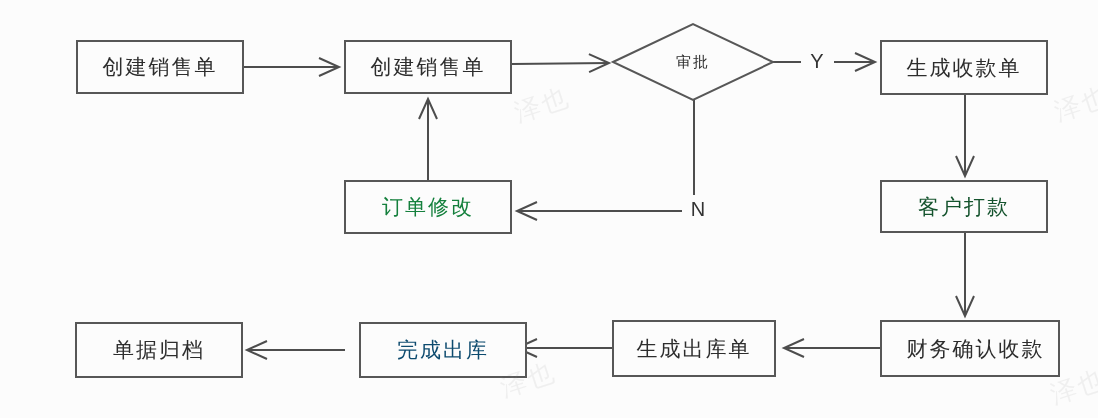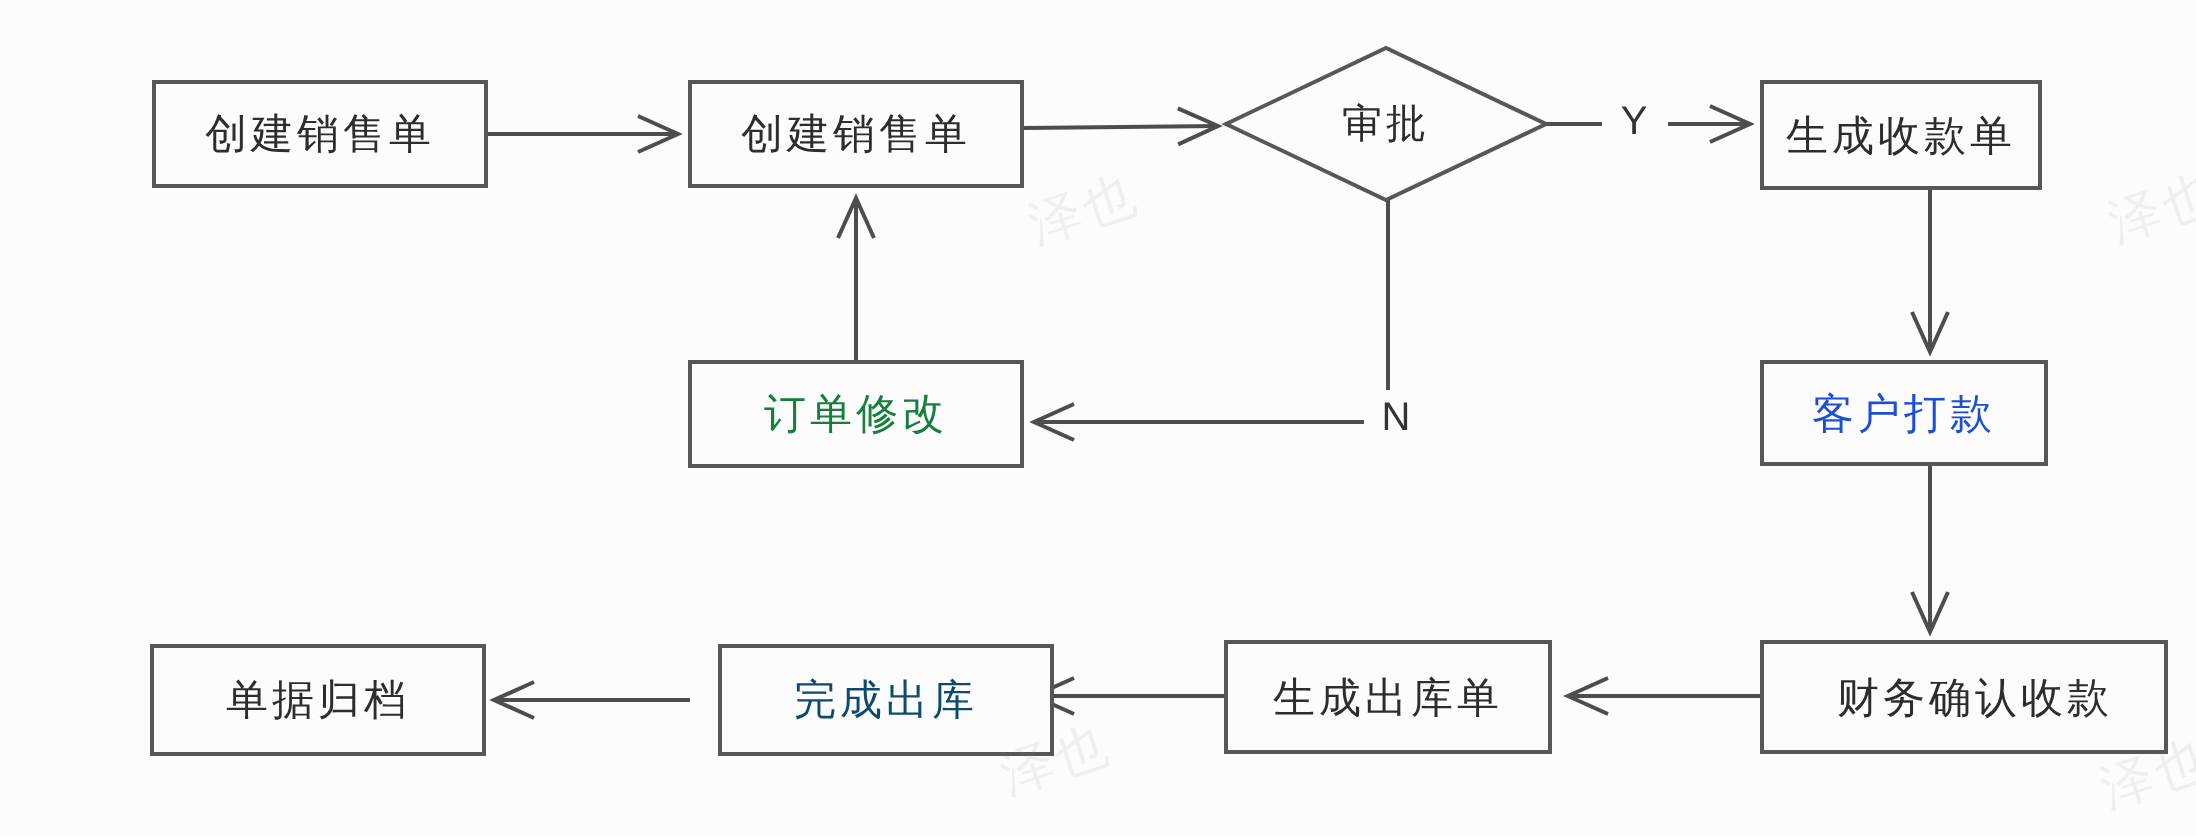--- a/index.html
+++ b/index.html
@@ -27,21 +27,21 @@
     display: flex;
     align-items: center;
     justify-content: center;
     font-size: 21px;
     letter-spacing: 2px;
     color: #2d2d2d;
   }
   .node-label-diamond {
     position: absolute;
     transform: translate(-50%, -50%);
-    font-size: 20px;
+    font-size: 15px;
     letter-spacing: 2px;
     color: #2d2d2d;
     white-space: nowrap;
   }
   .edge-label {
     position: absolute;
     transform: translate(-50%, -50%);
     font-size: 20px;
     color: #333333;
     background: transparent;
@@ -83,27 +83,27 @@
         <polyline points="345,350 247,350" fill="none" stroke="#4d4d4d" stroke-width="2" marker-end="url(#open-arrow)"></polyline>
       </g>
     <g id="shapes-group">
         <polygon points="613,62 693,24 773,62 693,100" fill="#fcfcfc" stroke="#575757" stroke-width="2"></polygon>
       </g>
   </svg>
   <div id="nodes-group">
       <div class="node-rect" style="left: 76px; top: 40px; width: 168px; height: 54px; border-color: rgb(87, 87, 87); color: rgb(45, 45, 45);">创建销售单</div>
       <div class="node-rect" style="left: 344px; top: 40px; width: 168px; height: 54px; border-color: rgb(87, 87, 87); color: rgb(45, 45, 45);">创建销售单</div>
       <div class="node-label-diamond" style="left: 693px; top: 62px; color: rgb(45, 45, 45);">审批</div>
-      <div class="node-rect" style="left: 880px; top: 40px; width: 141px; height: 55px; border-color: rgb(87, 87, 87); color: rgb(45, 45, 45);">生成收款单</div>
+      <div class="node-rect" style="left: 880px; top: 40px; width: 168px; height: 55px; border-color: rgb(87, 87, 87); color: rgb(45, 45, 45);">生成收款单</div>
       <div class="node-rect" style="left: 344px; top: 180px; width: 168px; height: 54px; border-color: rgb(87, 87, 87); color: #15803d;">订单修改</div>
-      <div class="node-rect" style="left: 880px; top: 180px; width: 144px; height: 53px; border-color: rgb(87, 87, 87); color: #1d4ed8;">客户打款</div>
+      <div class="node-rect" style="left: 880px; top: 180px; width: 168px; height: 53px; border-color: rgb(87, 87, 87); color: #14532d;">客户打款</div>
       <div class="node-rect" style="left: 75px; top: 322px; width: 168px; height: 56px; border-color: rgb(87, 87, 87); color: rgb(45, 45, 45);">单据归档</div>
       <div class="node-rect" style="left: 359px; top: 322px; width: 168px; height: 56px; border-color: rgb(87, 87, 87); color: #0c4a6e;">完成出库</div>
       <div class="node-rect" style="left: 612px; top: 320px; width: 164px; height: 57px; border-color: rgb(87, 87, 87); color: rgb(45, 45, 45);">生成出库单</div>
-      <div class="node-rect" style="left: 880px; top: 320px; width: 204px; height: 57px; border-color: rgb(87, 87, 87); color: rgb(45, 45, 45); padding-left: 11px;">财务确认收款</div>
+      <div class="node-rect" style="left: 880px; top: 320px; width: 180px; height: 57px; border-color: rgb(87, 87, 87); color: rgb(45, 45, 45); padding-left: 11px;">财务确认收款</div>
     </div>
   <div id="labels-group">
       <div class="edge-label" style="left: 817px; top: 61px;">Y</div>
       <div class="edge-label" style="left: 698px; top: 209px;">N</div>
     </div>
   <div id="watermarks-group">
       <div class="watermark" style="left: 542px; top: 105px;">泽也</div>
       <div class="watermark" style="left: 1082px; top: 104px;">泽也</div>
       <div class="watermark" style="left: 528px; top: 380px;">泽也</div>
       <div class="watermark" style="left: 1078px; top: 387px;">泽也</div>

